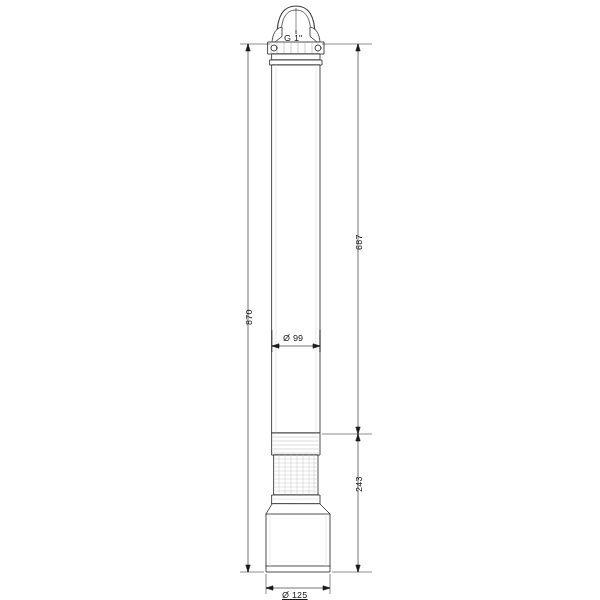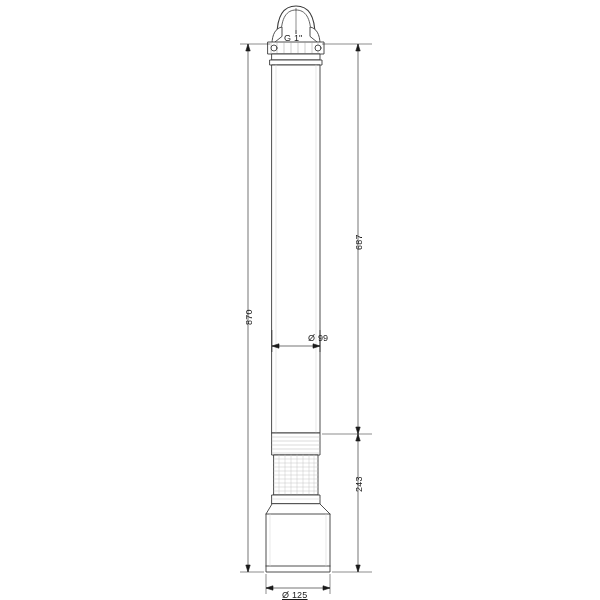--- a/index.html
+++ b/index.html
@@ -123,17 +123,17 @@
   </svg>
 
   <div class="lbl" style="left:284px; top:33px;">G 1"</div>
 
   <div class="lbl rot" style="left:244px; top:325px;">870</div>
 
   <div class="lbl rot" style="left:354px; top:250px;">687</div>
 
   <div class="lbl rot" style="left:354px; top:492px;">243</div>
 
-  <div class="lbl" style="left:295px; top:333px;padding-left:13px;">Ø 99</div>
+  <div class="lbl" style="left:270px; top:333px;padding-left:13px;">Ø 99</div>
 
   <div class="lbl" style="left:282px; top:590px;text-decoration:underline;">Ø 125</div>
 
 </div>
 
 </body></html>

